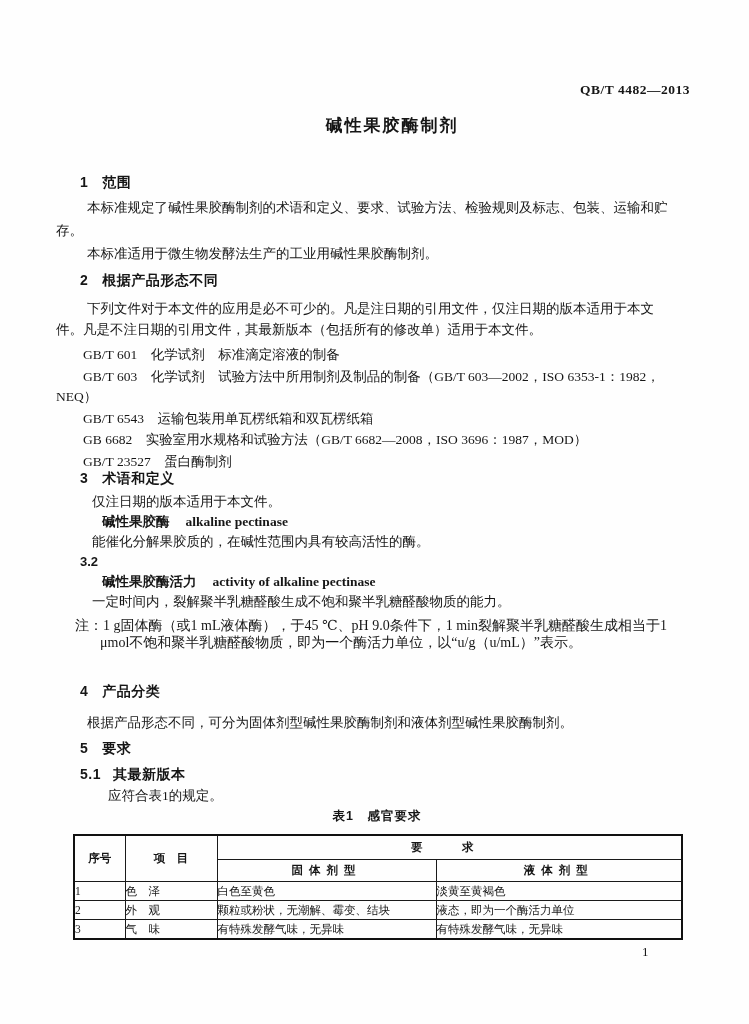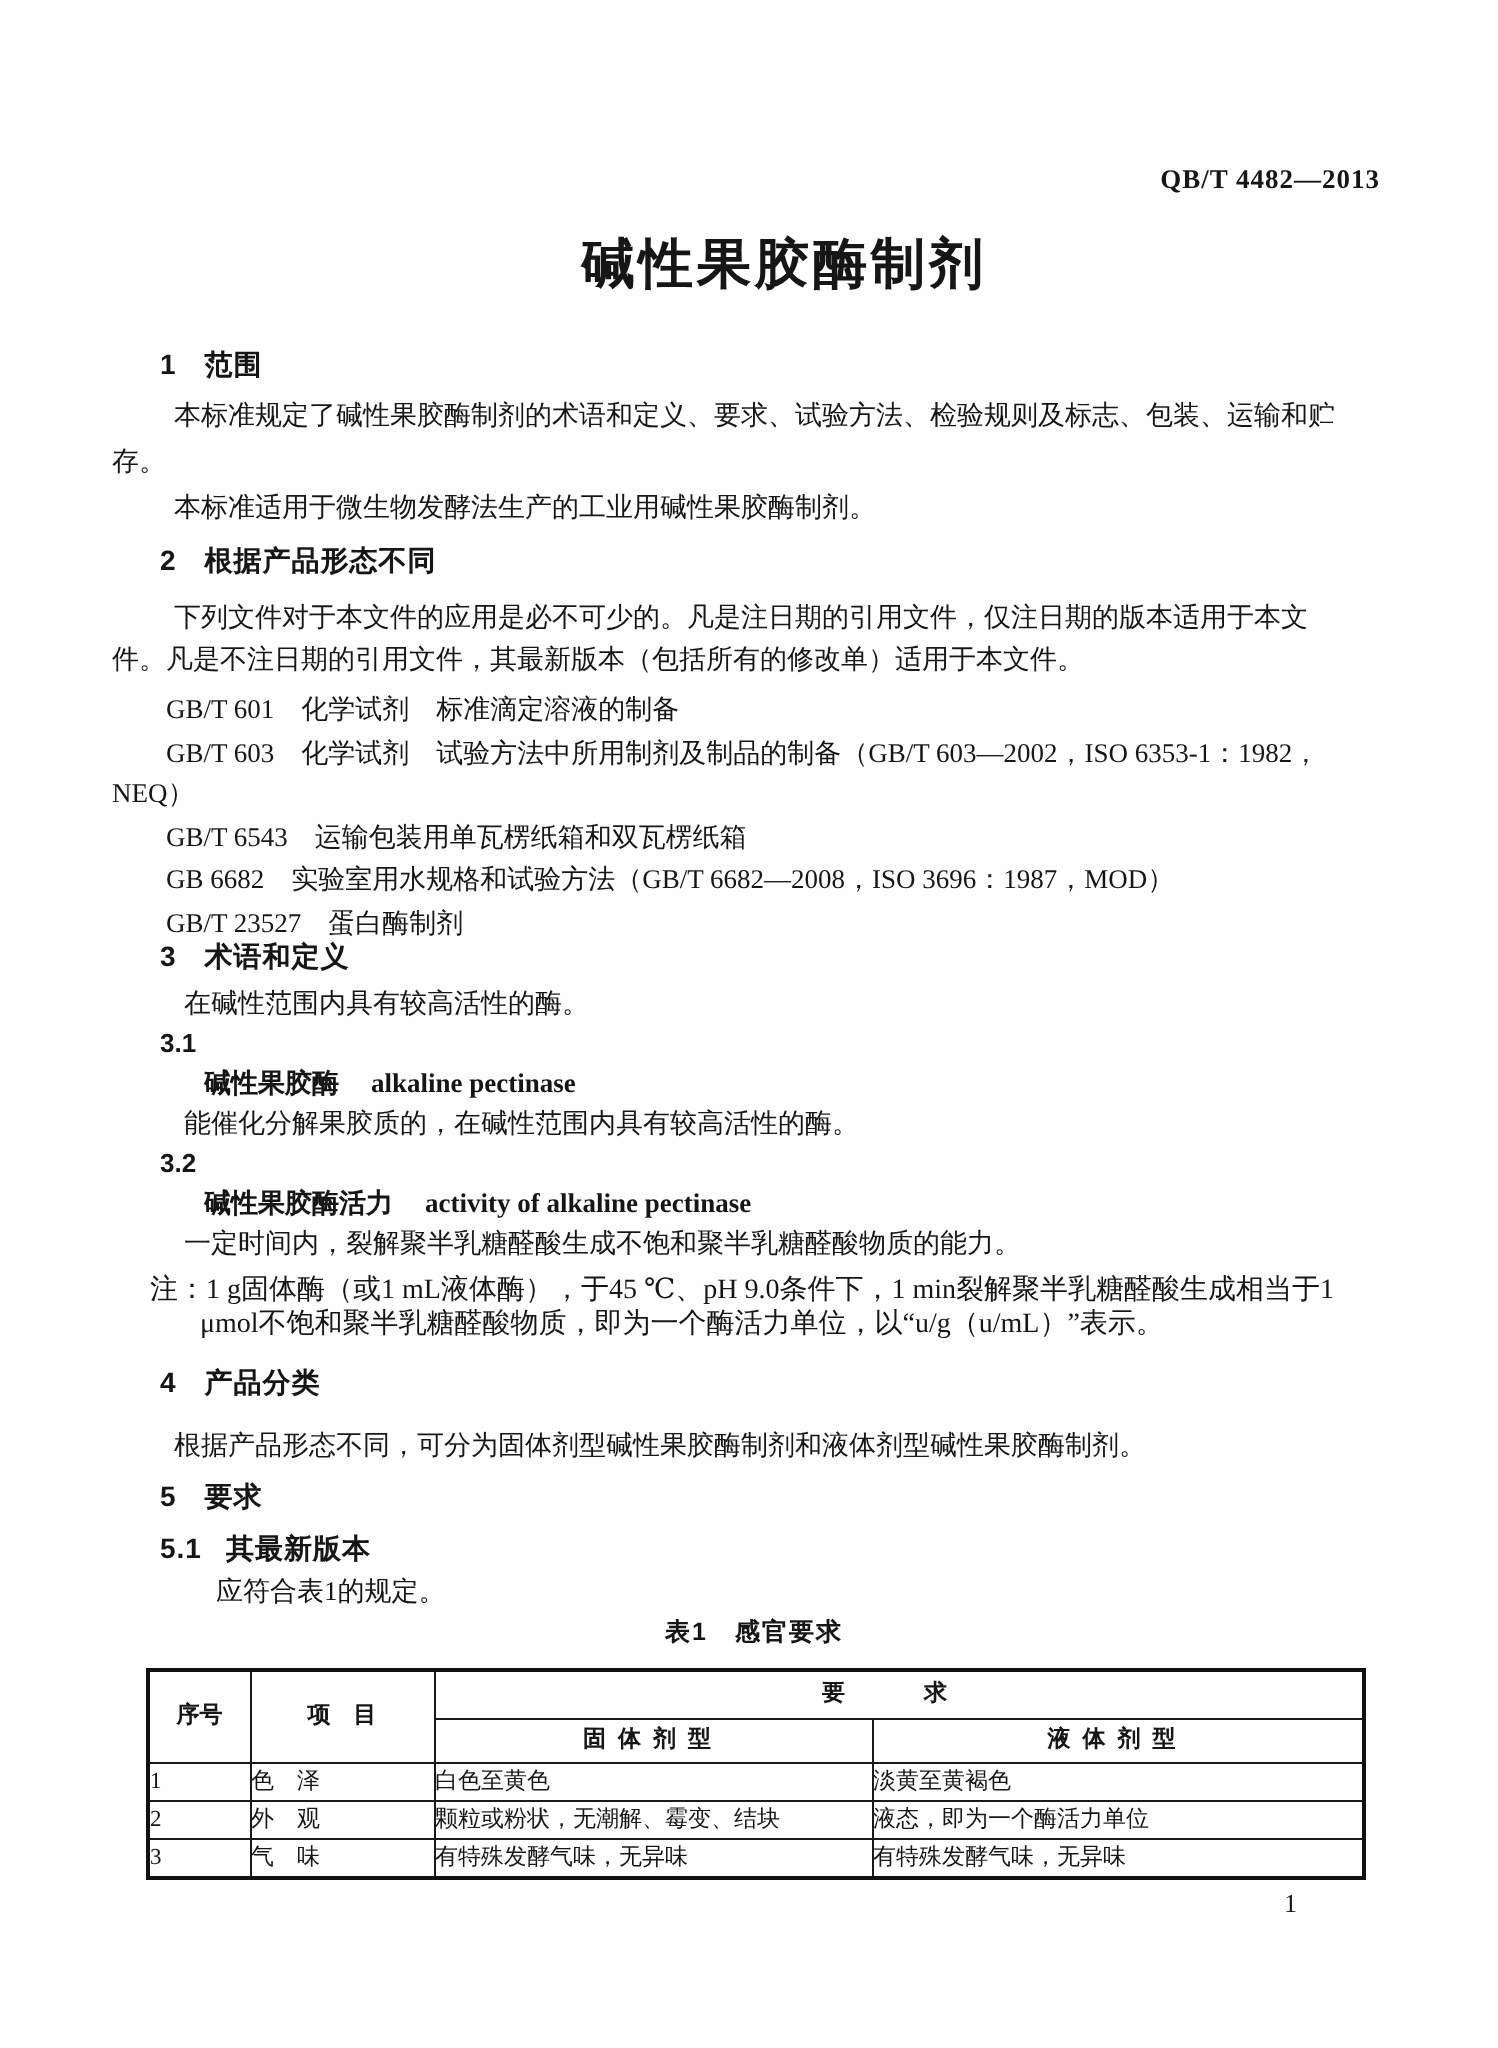--- a/index.html
+++ b/index.html
@@ -10,21 +10,21 @@
     -webkit-font-smoothing:antialiased;
   }
   .page{position:absolute;left:0;top:0;width:749px;height:1024px;background:#fefefe;overflow:hidden;}
   .docnum{
     position:absolute;top:82px;right:59px;
     font-size:13.5px;font-weight:bold;letter-spacing:0.5px;
     font-family:"Liberation Serif","DejaVu Serif",serif;
   }
   .doc-title{
     position:absolute;top:114px;left:86px;width:612px;
-    text-align:center;font-size:27px;font-weight:bold;letter-spacing:2px;
+    text-align:center;font-size:17px;font-weight:bold;letter-spacing:2px;
     font-family:"Liberation Sans","DejaVu Sans",sans-serif;
   }
   .content{position:absolute;left:56px;top:0;width:612px;}
   .abs{position:absolute;left:0;width:612px;}
   .sec-head{
     font-family:"Liberation Sans","DejaVu Sans",sans-serif;
     font-weight:bold;font-size:14px;margin-left:24px;letter-spacing:0.5px;
   }
   .sec-head .num{display:inline-block;margin-right:14px;font-family:"Liberation Sans","DejaVu Sans",sans-serif;}
   .para{font-size:13.5px;line-height:22.5px;text-indent:31px;margin:0;}
@@ -101,22 +101,21 @@
         <p class="ref">GB/T 6543　运输包装用单瓦楞纸箱和双瓦楞纸箱</p>
         <p class="ref">GB 6682　实验室用水规格和试验方法（GB/T 6682—2008，ISO 3696：1987，MOD）</p>
         <p class="ref">GB/T 23527　蛋白酶制剂</p>
       </div>
     </div>
 
     <div class="abs sec-head" style="top:470px;">
       <span class="num">3</span><span>术语和定义</span>
     </div>
     <div class="abs" style="top:492px;">
-      <p class="def s3-line">在碱性范围内具有较高活性的酶。</p>
-      <div class="clause-num">3.1</div>
+      <p class="def s3-line">仅注日期的版本适用于本文件。</p>
       <div class="term-line">
         <span class="term-cn">碱性果胶酶</span><span class="term-en">alkaline pectinase</span>
       </div>
       <p class="def">能催化分解果胶质的，在碱性范围内具有较高活性的酶。</p>
       <div class="clause-num">3.2</div>
       <div class="term-line">
         <span class="term-cn">碱性果胶酶活力</span><span class="term-en">activity of alkaline pectinase</span>
       </div>
       <p class="def">一定时间内，裂解聚半乳糖醛酸生成不饱和聚半乳糖醛酸物质的能力。</p>
       <p class="note">注：1 g固体酶（或1 mL液体酶），于45 ℃、pH 9.0条件下，1 min裂解聚半乳糖醛酸生成相当于1 μmol不饱和聚半乳糖醛酸物质，即为一个酶活力单位，以“u/g（u/mL）”表示。</p>

